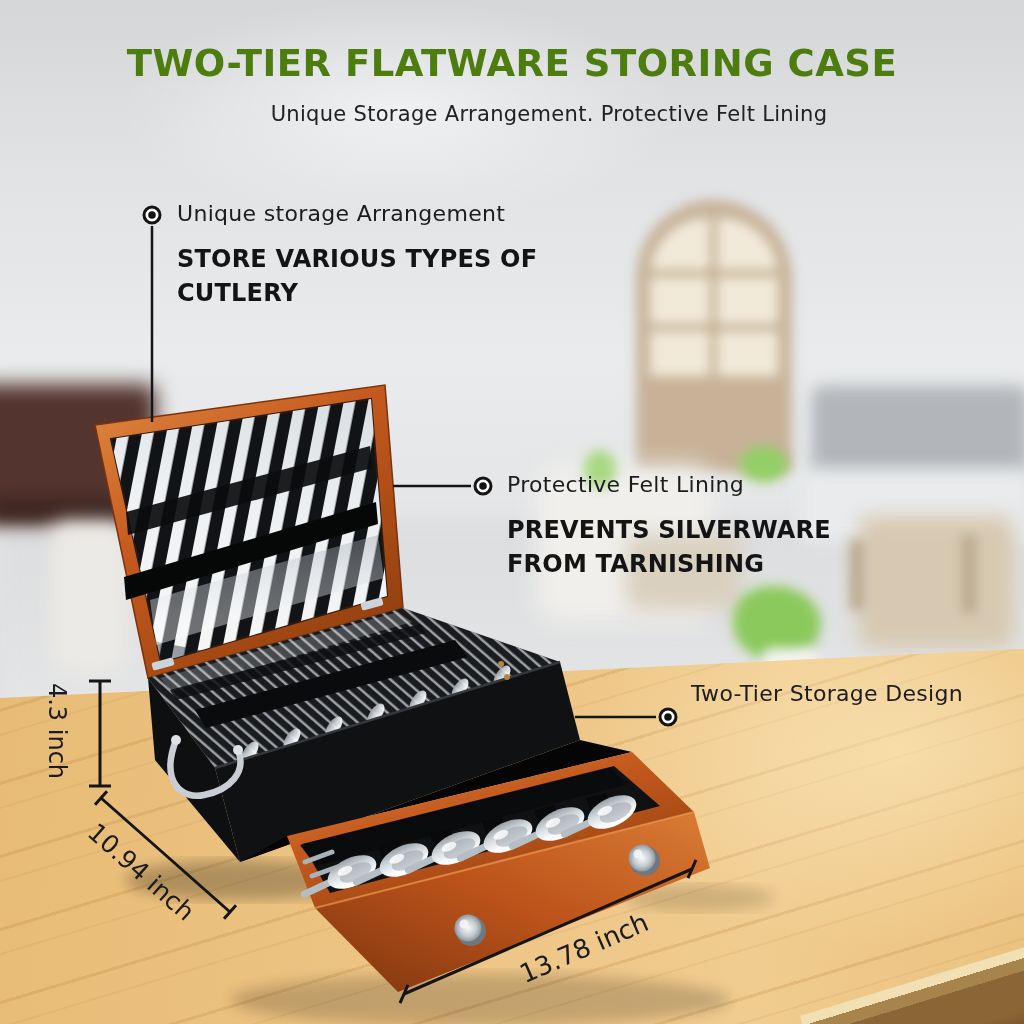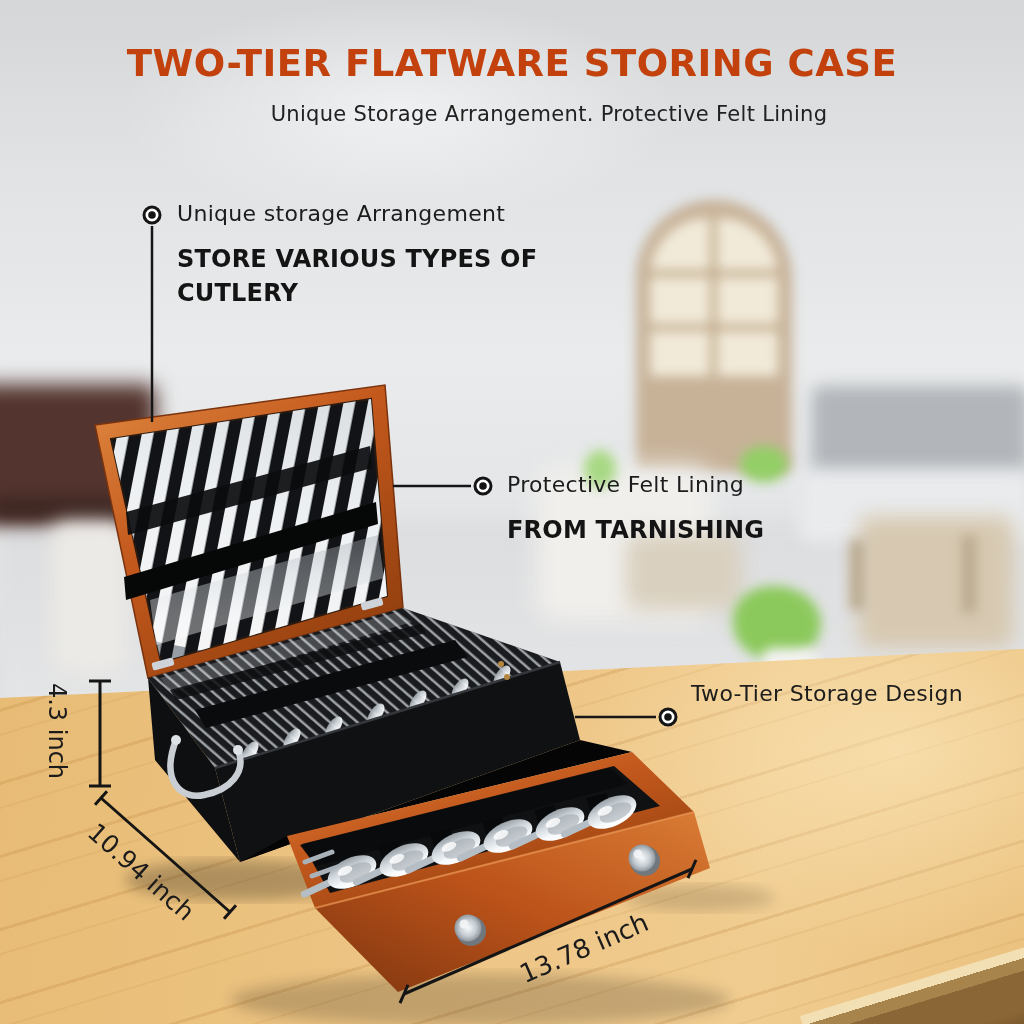--- a/index.html
+++ b/index.html
@@ -43,21 +43,21 @@
       repeating-linear-gradient(166deg,rgba(0,0,0,0) 0 20px,rgba(176,118,48,.20) 20px 23px,rgba(0,0,0,0) 23px 44px,rgba(190,140,66,.14) 44px 46px,rgba(0,0,0,0) 46px 70px),
       linear-gradient(100deg,#e7bb74,#eec687 45%,#f0cc90 65%,#e8bc76);}
   .table-edge{left:800px;top:1016px;width:430px;height:100px;transform-origin:0 0;transform:rotate(-17deg);
     background:linear-gradient(180deg,#f2e0b4 0 10px,#a8844d 10px 22px,#8a6535 22px 60px,#5f421f 100%);}
 
   
   .layer{left:0;top:0;width:1024px;height:1024px;}
 
   
   .title{left:0;top:42px;width:1024px;text-align:center;font-size:37px;font-weight:800;
-         letter-spacing:.5px;color:#c2410c;}
+         letter-spacing:.5px;color:#4d7c0f;}
   .subtitle{left:0;top:102px;width:1024px;text-align:center;font-size:21px;font-weight:500;
          letter-spacing:.3px;color:#212121;padding-left:37px;}
   .callout{white-space:nowrap;}
   .callout .lbl{font-size:22px;font-weight:400;letter-spacing:.3px;color:#1c1c1c;}
   .callout .bold{margin-top:16px;font-size:24px;font-weight:700;letter-spacing:.2px;
                  line-height:34px;color:#141414;}
   .co1{left:177px;top:201px;} .co2{left:507px;top:472px;} .co3{left:691px;top:681px;}
   .dim{font-size:25px;color:#1b1b1b;white-space:nowrap;}
   .dim-h{left:57px;top:731px;transform:translate(-50%,-50%) rotate(90deg);font-size:24px;}
   .dim-d{left:141px;top:872px;transform:translate(-50%,-50%) rotate(41.5deg);}
@@ -285,20 +285,21 @@
   <div class="abs callout co1">
     <div class="lbl">Unique storage Arrangement</div>
     <div class="bold">
       <div>STORE VARIOUS TYPES OF</div>
       <div>CUTLERY</div>
     </div>
   </div>
   <div class="abs callout co2">
     <div class="lbl">Protective Felt Lining</div>
     <div class="bold">
+      <div>PREVENTS SILVERWARE</div>
       <div>FROM TARNISHING</div>
     </div>
   </div>
   <div class="abs callout co3">
     <div class="lbl">Two-Tier Storage Design</div>
     <div class="bold">
     </div>
   </div>
 
   <div class="abs dim dim-h">4.3 inch</div>

